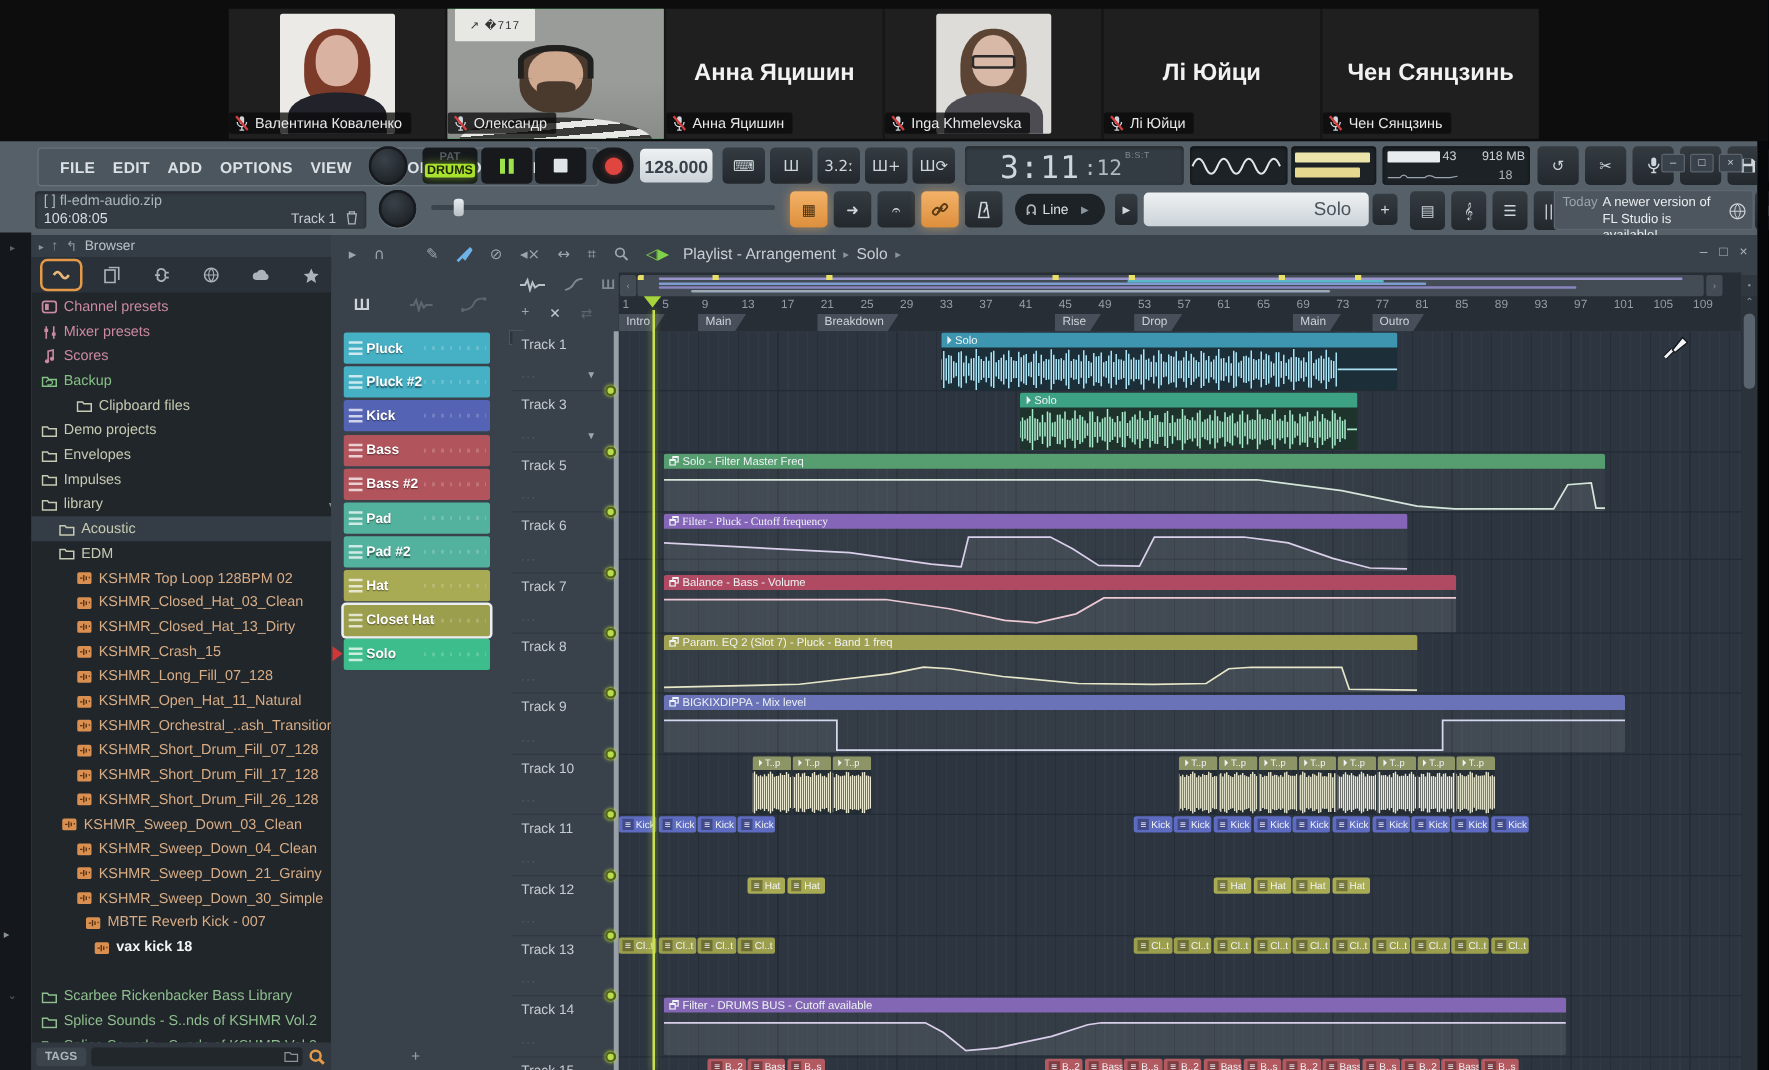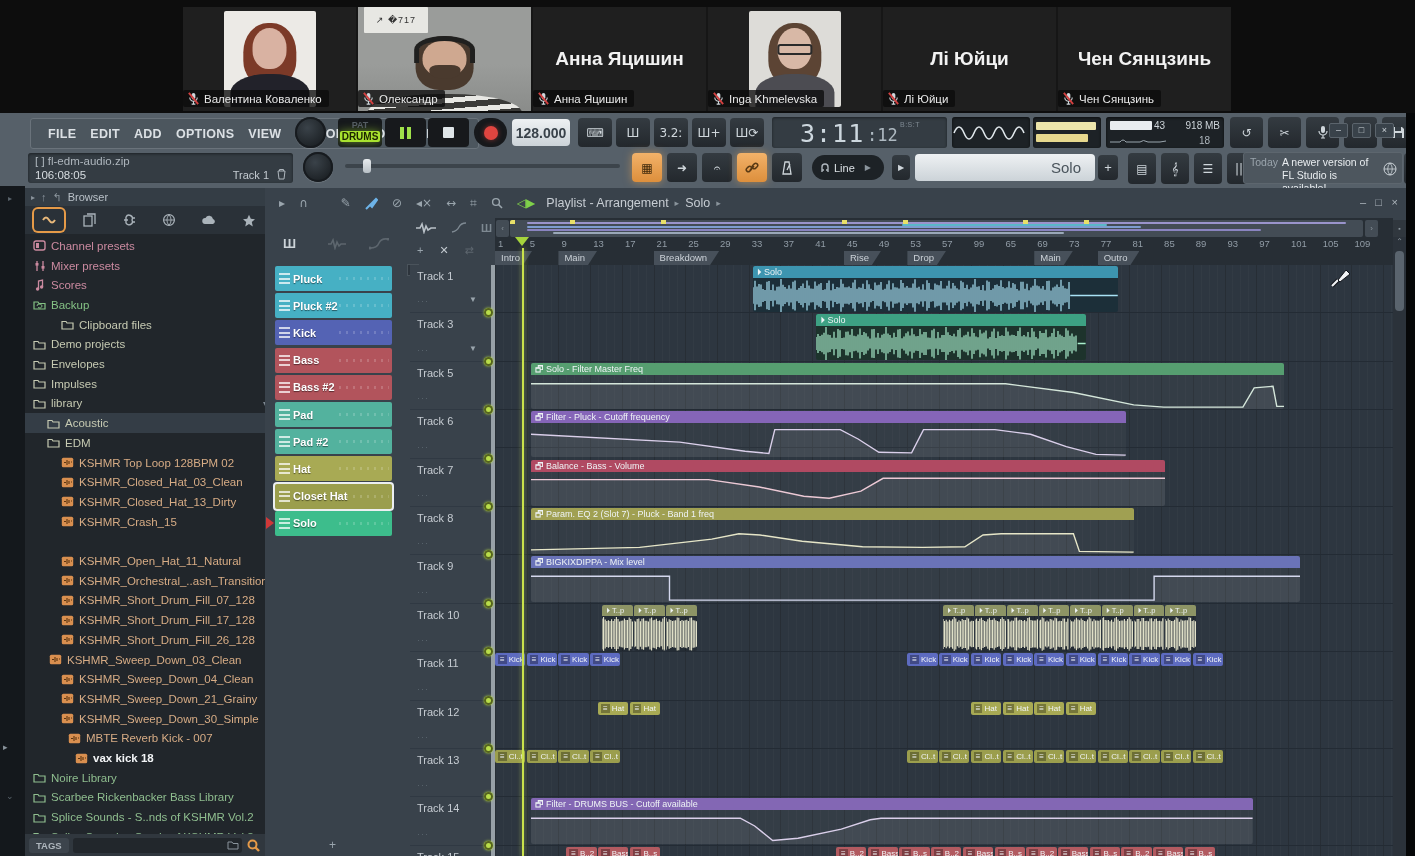--- a/index.html
+++ b/index.html
@@ -589,20 +589,29 @@
           </div>
           <div class="bitem" style="top: 275.8px; padding-left: 36px;">
             <span class="ic" style="color: rgb(215, 172, 133);">
               <svg width="13" height="11" viewBox="0 0 13 11">
                 <rect x="0.8" y="0.8" width="11.4" height="9.4" rx="1.5" fill="#d98f4f"></rect>
                 <path d="M3,5.5 h2 M6,3 v5 M8,4 v3 M10,5 h1" stroke="#5a3410" stroke-width="1.1"></path>
               </svg>
             </span>
             <span style="color: rgb(215, 172, 133);">KSHMR_Crash_15</span>
           </div>
+          <div class="bitem" style="top: 295.5px; padding-left: 36px;">
+            <span class="ic" style="color: rgb(215, 172, 133);">
+              <svg width="13" height="11" viewBox="0 0 13 11">
+                <rect x="0.8" y="0.8" width="11.4" height="9.4" rx="1.5" fill="#d98f4f"></rect>
+                <path d="M3,5.5 h2 M6,3 v5 M8,4 v3 M10,5 h1" stroke="#5a3410" stroke-width="1.1"></path>
+              </svg>
+            </span>
+            <span style="color: rgb(215, 172, 133);">KSHMR_Long_Fill_07_128</span>
+          </div>
           <div class="bitem" style="top: 315.2px; padding-left: 36px;">
             <span class="ic" style="color: rgb(215, 172, 133);">
               <svg width="13" height="11" viewBox="0 0 13 11">
                 <rect x="0.8" y="0.8" width="11.4" height="9.4" rx="1.5" fill="#d98f4f"></rect>
                 <path d="M3,5.5 h2 M6,3 v5 M8,4 v3 M10,5 h1" stroke="#5a3410" stroke-width="1.1"></path>
               </svg>
             </span>
             <span style="color: rgb(215, 172, 133);">KSHMR_Open_Hat_11_Natural</span>
           </div>
           <div class="bitem" style="top: 334.9px; padding-left: 36px;">
@@ -687,28 +696,20 @@
             <span style="color: rgb(215, 172, 133);">MBTE Reverb Kick - 007</span>
           </div>
           <div class="bitem" style="top: 512.2px; padding-left: 50px;">
             <span class="ic" style="color: rgb(215, 172, 133);">
               <svg width="13" height="11" viewBox="0 0 13 11">
                 <rect x="0.8" y="0.8" width="11.4" height="9.4" rx="1.5" fill="#d98f4f"></rect>
                 <path d="M3,5.5 h2 M6,3 v5 M8,4 v3 M10,5 h1" stroke="#5a3410" stroke-width="1.1"></path>
               </svg>
             </span>
             <span style="color: rgb(242, 244, 246); font-weight: bold;">vax kick 18</span>
-          </div>
-          <div class="bitem" style="top: 531.9px; padding-left: 8px;">
-            <span class="ic" style="color: rgb(143, 190, 143);">
-              <svg width="13" height="11" viewBox="0 0 13 11">
-                <path d="M1,2.5 h4 l1,1.5 h6 v6 h-11 z" fill="none" stroke="currentColor" stroke-width="1.2"></path>
-              </svg>
-            </span>
-            <span style="color: rgb(143, 190, 143);">Noire Library</span>
           </div>
           <div class="bitem" style="top: 551.6px; padding-left: 8px;">
             <span class="ic" style="color: rgb(143, 190, 143);">
               <svg width="13" height="11" viewBox="0 0 13 11">
                 <path d="M1,2.5 h4 l1,1.5 h6 v6 h-11 z" fill="none" stroke="currentColor" stroke-width="1.2"></path>
               </svg>
             </span>
             <span style="color: rgb(143, 190, 143);">Scarbee Rickenbacker Bass Library</span>
           </div>
           <div class="bitem" style="top: 571.3px; padding-left: 8px;">
@@ -917,21 +918,21 @@
           <span class="rnum" style="left: 161.6px;">21</span>
           <span class="rnum" style="left: 193.32px;">25</span>
           <span class="rnum" style="left: 225.04px;">29</span>
           <span class="rnum" style="left: 256.76px;">33</span>
           <span class="rnum" style="left: 288.48px;">37</span>
           <span class="rnum" style="left: 320.2px;">41</span>
           <span class="rnum" style="left: 351.92px;">45</span>
           <span class="rnum" style="left: 383.64px;">49</span>
           <span class="rnum" style="left: 415.36px;">53</span>
           <span class="rnum" style="left: 447.08px;">57</span>
-          <span class="rnum" style="left: 478.8px;">99</span>
+          <span class="rnum" style="left: 478.8px;">61</span>
           <span class="rnum" style="left: 510.52px;">65</span>
           <span class="rnum" style="left: 542.24px;">69</span>
           <span class="rnum" style="left: 573.96px;">73</span>
           <span class="rnum" style="left: 605.68px;">77</span>
           <span class="rnum" style="left: 637.4px;">81</span>
           <span class="rnum" style="left: 669.12px;">85</span>
           <span class="rnum" style="left: 700.84px;">89</span>
           <span class="rnum" style="left: 732.56px;">93</span>
           <span class="rnum" style="left: 764.28px;">97</span>
           <span class="rnum" style="left: 796px;">101</span>
@@ -1036,21 +1037,21 @@
           </div>
           <div class="trow" style="top: 96.8px; height: 48.4px;">
             <div class="clip" style="left: 0px; top: 1px; width: 753.35px; height: 46px; background: rgba(255, 255, 255, 0.035);">
               <div class="cliphead" style="background: rgb(86, 158, 112);">🗗 Solo - Filter Master Freq</div>
               <svg width="753.35" height="33" style="position: absolute; left: 0px; top: 13px;">
                 <polygon points="0,33 0.0,7.8 474.6,7.8 542.4,16.5 602.7,28.9 632.8,31.1 711.9,31.1 723.2,11.8 742.0,10.3 745.8,30.4 753.4,30.4 753.35,33" fill="rgba(255,255,255,0.07)"></polygon>
                 <polyline points="0.0,7.8 474.6,7.8 542.4,16.5 602.7,28.9 632.8,31.1 711.9,31.1 723.2,11.8 742.0,10.3 745.8,30.4 753.4,30.4 " fill="none" stroke="#d4e6da" stroke-width="1.4"></polyline>
               </svg>
             </div>
           </div>
-          <div class="trow" style="top: 145.2px; height: 38px;">
+          <div class="trow" style="top: 145.2px; height: 38px; font-family: Liberation Serif, serif;">
             <div class="clip" style="left: 0px; top: 1px; width: 594.75px; height: 46px; background: rgba(255, 255, 255, 0.035);">
               <div class="cliphead" style="background: rgb(133, 101, 184);">🗗 Filter - Pluck - Cutoff frequency</div>
               <svg width="594.75" height="33" style="position: absolute; left: 0px; top: 13px;">
                 <polygon points="0,33 0.0,10.3 148.7,18.1 214.1,27.3 237.9,29.5 243.8,5.6 309.3,5.6 327.1,15.0 347.9,28.3 380.6,28.9 392.5,5.6 463.9,5.6 499.6,10.3 535.3,22.7 565.0,30.4 594.8,31.1 594.75,33" fill="rgba(255,255,255,0.07)"></polygon>
                 <polyline points="0.0,10.3 148.7,18.1 214.1,27.3 237.9,29.5 243.8,5.6 309.3,5.6 327.1,15.0 347.9,28.3 380.6,28.9 392.5,5.6 463.9,5.6 499.6,10.3 535.3,22.7 565.0,30.4 594.8,31.1 " fill="none" stroke="#dacfea" stroke-width="1.4"></polyline>
               </svg>
             </div>
           </div>
           <div class="trow" style="top: 193.6px; height: 48.4px;">
             <div class="clip" style="left: 0px; top: 1px; width: 634.4px; height: 46px; background: rgba(255, 255, 255, 0.035);">

